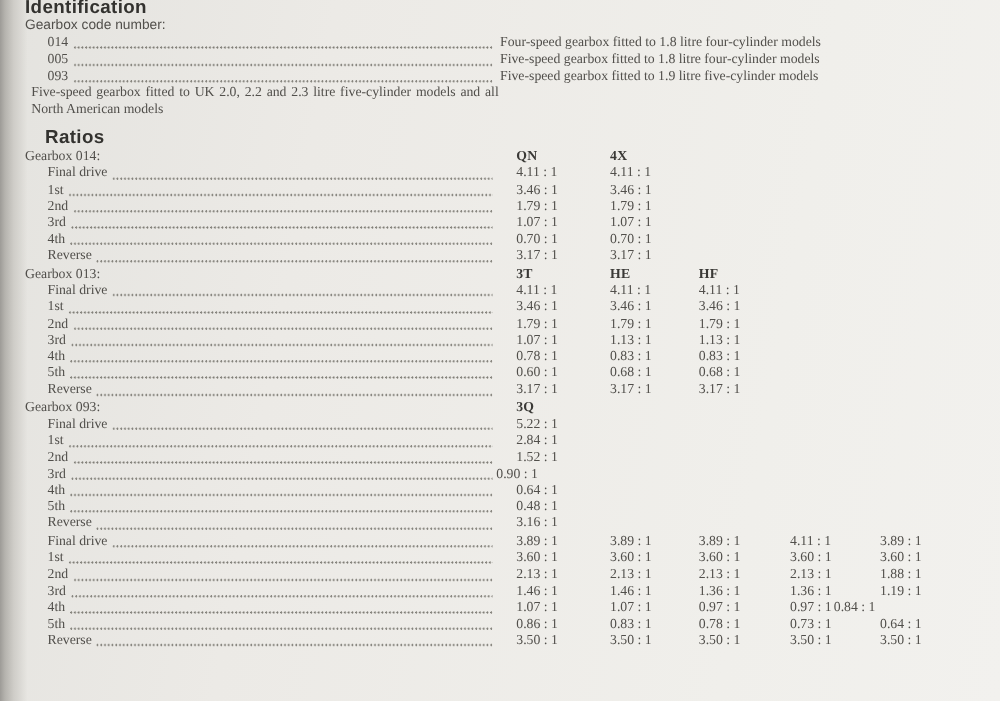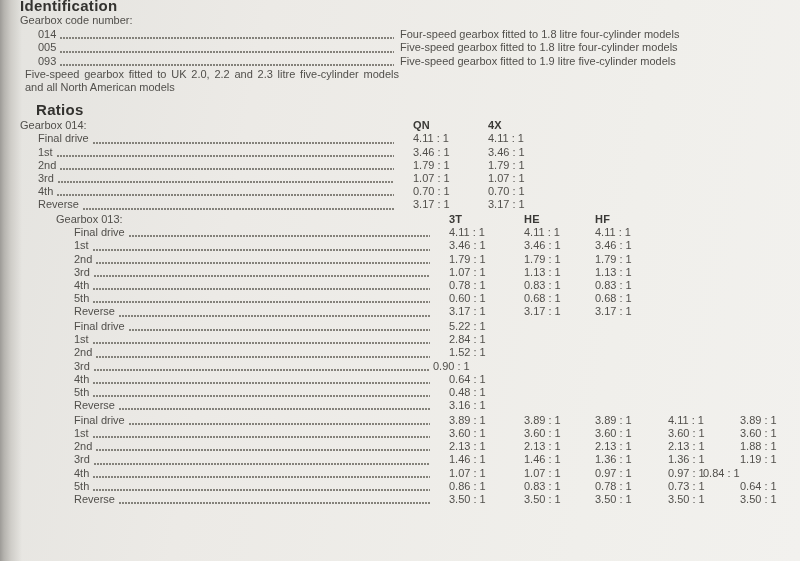--- a/index.html
+++ b/index.html
@@ -17,32 +17,32 @@
     position:absolute;left:20px;top:0;width:774px;
     font-size:11px;line-height:13.2px;
   }
   h1{
     font-size:15px;line-height:16px;font-weight:bold;color:#33322f;
     letter-spacing:.3px;margin:0;
   }
   h1.ident-h{margin-top:-2px;}
   h1.ratios-h{margin:8px 0 1px 16px;}
   .intro{white-space:nowrap;}
-  .row{position:relative;display:flex;align-items:center;}
+  .row{position:relative;display:flex;align-items:center;font-family:Liberation Serif, serif;}
   .lead-wrap{flex:0 0 auto;display:flex;width:375px;min-height:13.2px;}
   .lead-wrap.indent{margin-left:18px;width:357px;}
   .row-label{white-space:nowrap;padding-right:4px;}
   .leader{
     flex:1 1 auto;align-self:flex-end;height:2px;margin:0 1px 2px 0;
     background-image:radial-gradient(circle at 1px 1px,#817f78 0.7px,rgba(0,0,0,0) 0.95px);
     background-size:3px 2px;background-repeat:repeat-x;
   }
   .desc{flex:0 0 auto;margin-left:5px;width:374px;text-align:justify;}
   #id-entries{margin-top:1px;}
-  .gb-block + .gb-block{margin-top:1.5px;margin-left:36px;}
+  .gb-block + .gb-block{margin-top:1.5px;}
   .gb-name{white-space:nowrap;}
   .val{position:absolute;top:0;white-space:nowrap;}
   .code{font-weight:bold;color:#3a3936;letter-spacing:.2px;}
   .gb-row{height:13.2px;}
 </style>
 </head>
 <body>
 
 <div class="binding"></div>
 
@@ -202,20 +202,24 @@
               <span class="row-label">Reverse</span>
               <span class="leader"></span>
             </div>
             <span class="val" style="left: 393px;">3.17 : 1</span>
             <span class="val" style="left: 468px;">3.17 : 1</span>
             <span class="val" style="left: 539px;">3.17 : 1</span>
           </div>
         </div>
         <div class="gb-block">
           <div class="row gb-row">
+            <span class="gb-name">Gearbox 093:</span>
+            <span class="val code" style="left: 393px;">3Q</span>
+          </div>
+          <div class="row gb-row">
             <div class="lead-wrap indent">
               <span class="row-label">Final drive</span>
               <span class="leader"></span>
             </div>
             <span class="val" style="left: 393px;">5.22 : 1</span>
           </div>
           <div class="row gb-row">
             <div class="lead-wrap indent">
               <span class="row-label">1st</span>
               <span class="leader"></span>

